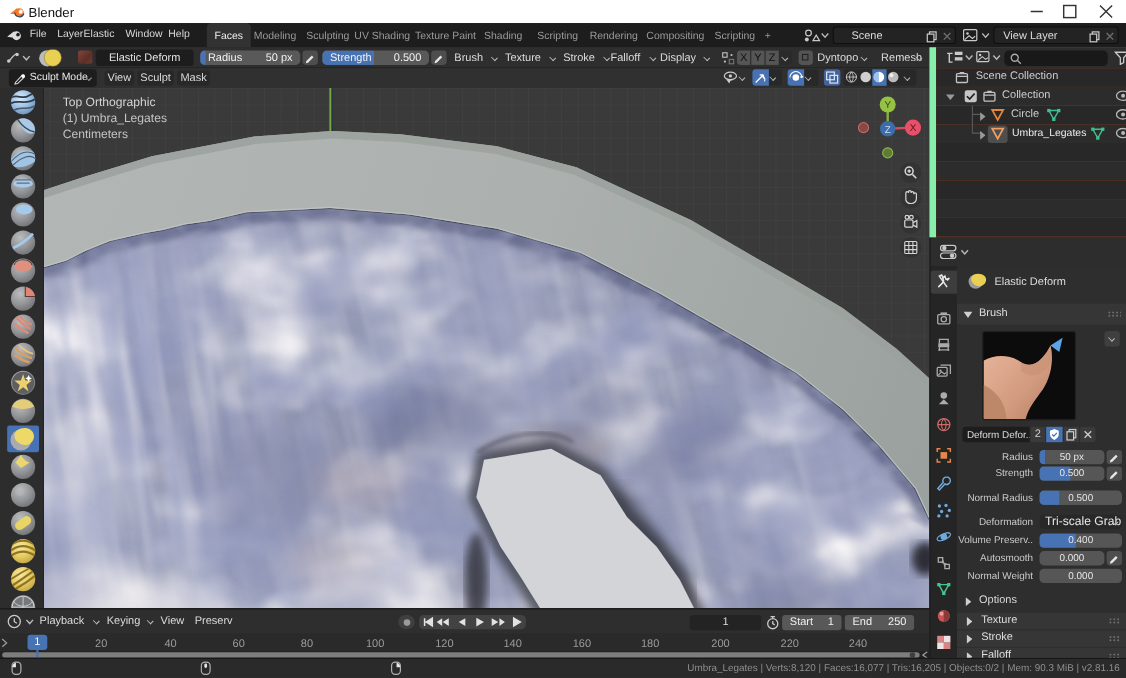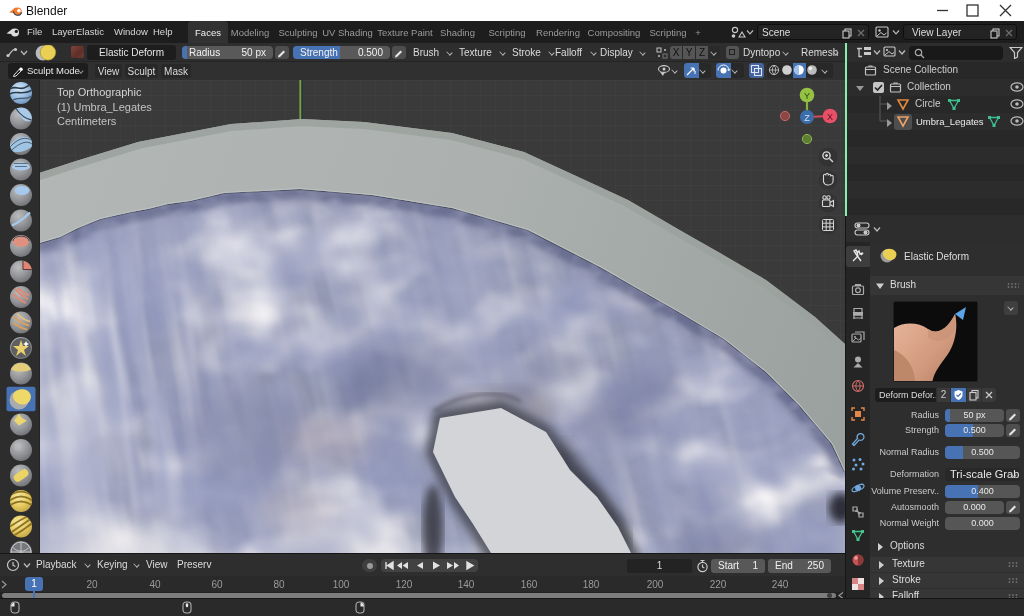--- a/index.html
+++ b/index.html
@@ -29,21 +29,21 @@
 #viewport{left:0;top:80px;width:845px;height:473px;background:#3a3a3b}
 
 #toolbar{left:0;top:80px;width:40px;height:473px;background:#2d2d2d;border-right:1px solid #242424}
 
 #timeline{left:0;top:553px;width:845px;height:45px;background:#2e2e2e;border-top:1px solid #161616;font-size:10px}
 #tlruler{left:0;top:22px;width:845px;height:16px;background:#2a2a2a}
 #tlscroll{left:0;top:38px;width:845px;height:7px;background:#232323}
 
 #status{left:0;top:598px;width:1024px;height:18px;background:#2a2a2a;border-top:1px solid #161616;color:#8f8f8f;font-size:9px}
 
-#outliner{left:845px;top:43px;width:179px;height:173px;background:#c2410c;border-left:2px solid #86efac;font-size:10px}
+#outliner{left:845px;top:43px;width:179px;height:173px;background:#c2410c;border-left:6px solid #86efac;font-size:10px}
 #outhead{left:0;top:0;width:179px;height:19px;background:#2d2d2d}
 .orow{left:0;width:179px;height:17px;line-height:17px;color:#c8c8c8}
 
 #props{left:845px;top:216px;width:179px;height:382px;background:#2e2e2e;border-left:1px solid #161616;overflow:hidden;font-size:10px}
 #ptabs{left:0;top:26px;width:24px;height:356px;background:#252525}
 .prow{left:24px;width:155px;height:13px;font-size:9px}
 .plbl{position:absolute;right:88px;top:0;line-height:13px;color:#cacaca;white-space:nowrap}
 .pslider{position:absolute;left:75px;top:0;height:13px;background:#565656;border-radius:4px;color:#e8e8e8;overflow:hidden}
 .pslider .v{position:absolute;width:100%;text-align:center;line-height:13px}
 .phead{left:24px;width:155px;background:#363636;color:#dedede}
@@ -87,21 +87,21 @@
  <div class="abs tab" style="left:533px;width:50px">Rendering</div>
  <div class="abs tab" style="left:584px;width:60px">Compositing</div>
  <div class="abs tab" style="left:645px;width:46px">Scripting</div>
  <div class="abs tab" style="left:691px;width:14px">+</div>
  <svg class="abs" style="left:730px;top:5px" width="24" height="13" viewBox="0 0 24 13">
   <circle cx="5" cy="4" r="2.6" fill="none" stroke="#c9c9c9" stroke-width="1.1"></circle>
   <path d="M9,11 l3,-5 3,5 Z" fill="none" stroke="#c9c9c9" stroke-width="1.1"></path>
   <circle cx="3.5" cy="10" r="1.8" fill="#c9c9c9"></circle>
   <path d="M17,4.5 l3,3.4 3,-3.4" stroke="#b9b9b9" stroke-width="1.2" fill="none"></path>
  </svg>
- <div class="abs" style="left:757px;top:3px;width:112px;height:16px;background:#232323;border:1px solid #0f0f0f;border-radius:3px;color:#dcdcdc;line-height:16px"><span style="margin-left:4px">Scene</span>
+ <div class="abs" style="left:757px;top:3px;width:112px;height:16px;background:#232323;border:1px solid #0f0f0f;border-radius:3px;color:#dcdcdc;line-height:16px"><span style="margin-left:16px">Scene</span>
   <svg class="abs" style="left:83px;top:2.5px" width="12" height="11" viewBox="0 0 12 11">
           <rect x="4" y="1" width="6" height="7" fill="none" stroke="#c9c9c9" stroke-width="1.1"></rect>
           <rect x="2" y="3" width="6" height="7" fill="#1c1c1c" stroke="#c9c9c9" stroke-width="1.1"></rect>
         </svg>
   <svg class="abs" style="left:98px;top:3px" width="10" height="10" viewBox="0 0 10 10">
           <path d="M2,2 l6,6 M8,2 l-6,6" stroke="#6f6f6f" stroke-width="1.2"></path>
         </svg>
  </div>
  <svg class="abs" style="left:875px;top:5px" width="26" height="13" viewBox="0 0 26 13">
   <rect x="1" y="1" width="12" height="10" rx="1" fill="none" stroke="#c9c9c9" stroke-width="1.1"></rect>
@@ -650,20 +650,21 @@
         <path d="M1.2,5.5 h3.3 V1.5 a4,4 0 0 0 -3.3,4" fill="#e8e8e8"></path>
       </svg>
  <svg class="abs" style="left:182px;top:2px" width="10" height="13" viewBox="0 0 10 13">
         <rect x="1" y="1" width="8" height="11" rx="3.2" fill="none" stroke="#b0b0b0" stroke-width="1.1"></rect>
         <rect x="3.8" y="2.2" width="2.4" height="4" rx="1.2" fill="#e8e8e8"></rect>
       </svg>
  <svg class="abs" style="left:355px;top:2px" width="10" height="13" viewBox="0 0 10 13">
         <rect x="1" y="1" width="8" height="11" rx="3.2" fill="none" stroke="#b0b0b0" stroke-width="1.1"></rect>
         <path d="M8.8,5.5 h-3.3 V1.5 a4,4 0 0 1 3.3,4" fill="#e8e8e8"></path>
       </svg>
+ <div class="abs" style="right:6px;top:3px">Umbra_Legates | Verts:8,120 | Faces:16,077 | Tris:16,205 | Objects:0/2 | Mem: 90.3 MiB | v2.81.16</div>
 </div>
 
 <div id="outliner" class="abs">
  <div id="outhead" class="abs">
   <svg class="abs" style="left:8px;top:3px" width="26" height="13" viewBox="0 0 26 13">
    <path d="M2,2.5 h5 M4,2.5 v8 h3" stroke="#c9c9c9" stroke-width="1.3" fill="none"></path>
    <rect x="9" y="1" width="7" height="3" fill="#c9c9c9"></rect>
           <rect x="9" y="6" width="7" height="3" fill="#c9c9c9"></rect>
    <path d="M19,4.5 l3,3.4 3,-3.4" stroke="#b9b9b9" stroke-width="1.3" fill="none"></path>
   </svg>

